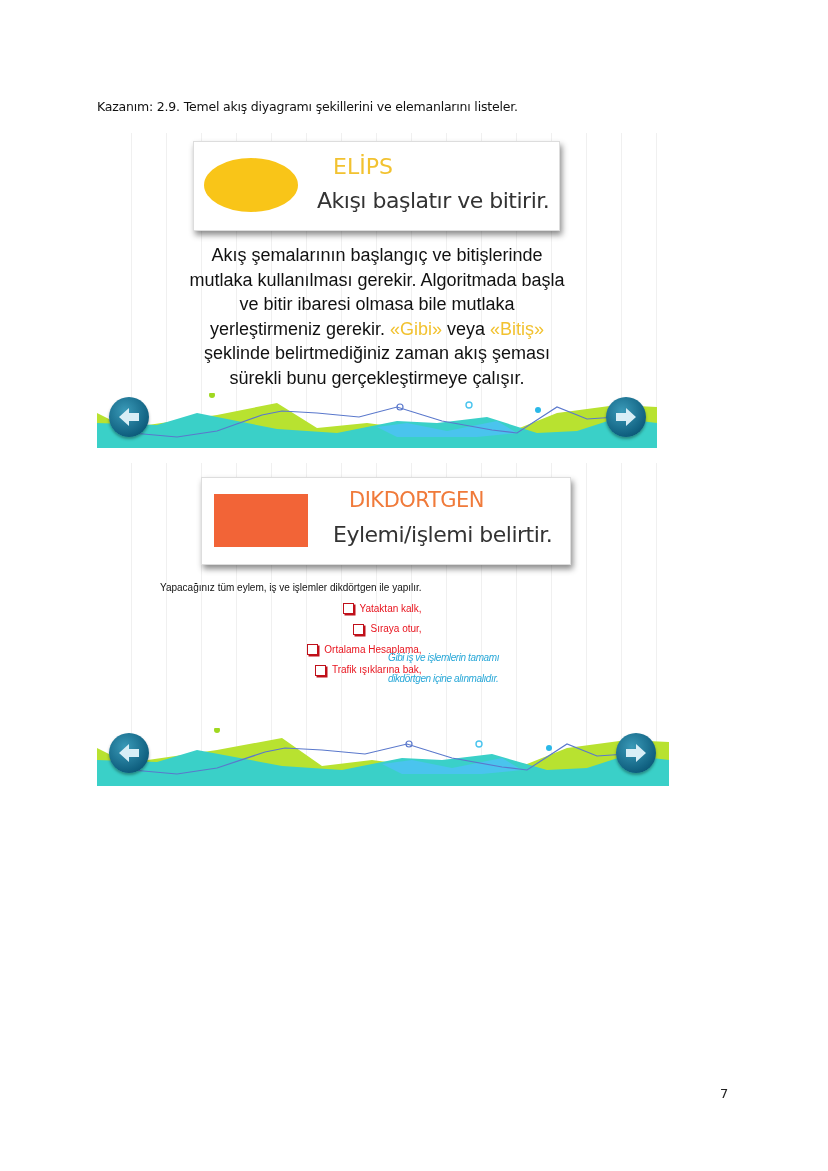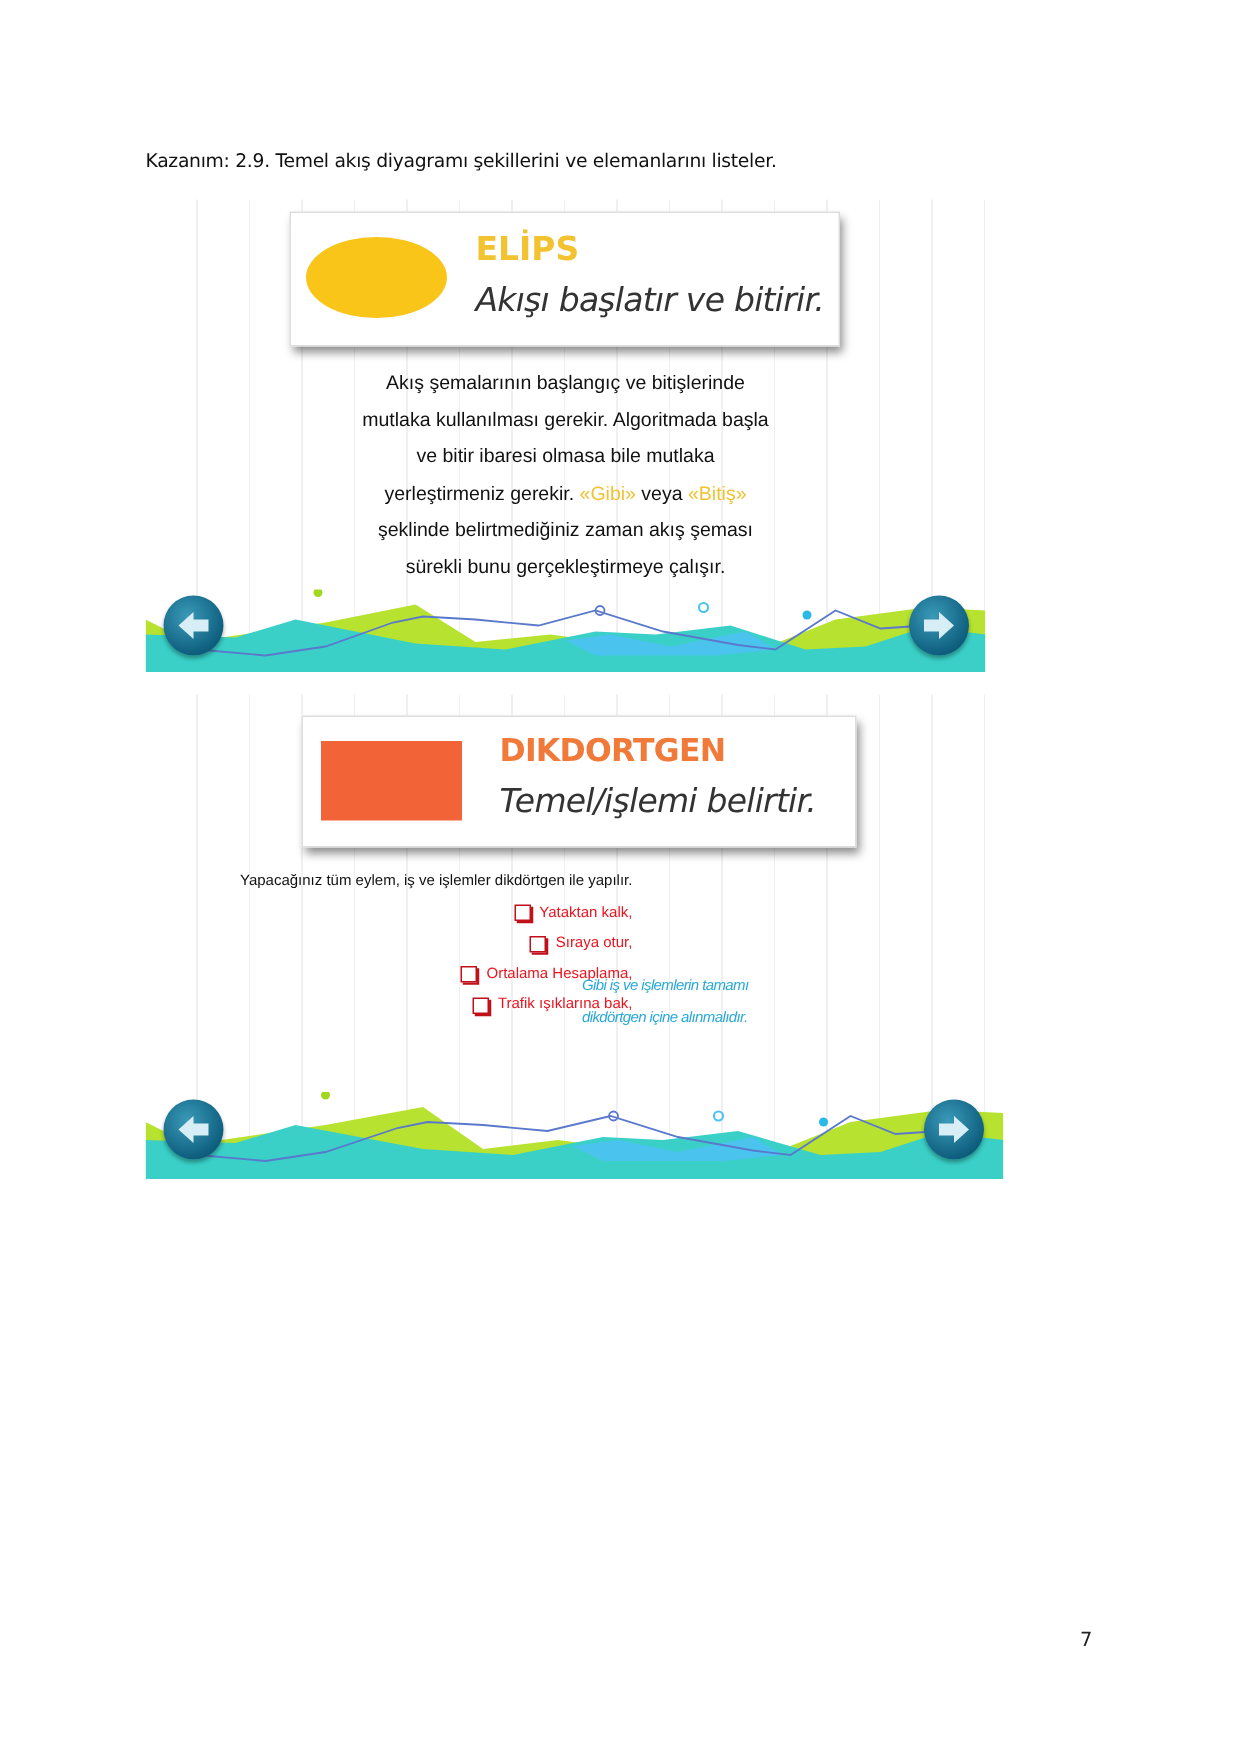--- a/index.html
+++ b/index.html
@@ -9,24 +9,24 @@
              font-family:"DejaVu Sans", sans-serif; letter-spacing:-0.2px; }
   .page-num { position:absolute; left:720px; top:1086px; font-size:13px; color:#222;
               font-family:"DejaVu Sans", sans-serif; }
   .slide { position:absolute; background:#fff; overflow:hidden;
            background-image:repeating-linear-gradient(90deg, transparent 0, transparent 34px, #f0f0f0 34px, #f0f0f0 35px); }
   .slide1 { left:97px; top:133px; width:560px; height:315px; }
   .slide2 { left:97px; top:463px; width:572px; height:323px; }
   .card { position:absolute; background:#fff; border:1px solid #ddd;
           box-shadow:2px 4px 6px rgba(0,0,0,0.45); }
   .card .shape { position:absolute; }
-  .card .title { position:absolute; font-weight:bold; font-family:"DejaVu Sans", sans-serif; }
-  .card .sub { position:absolute; color:#333; font-family:"DejaVu Sans", sans-serif; letter-spacing:-0.5px;font-style:italic; }
+  .card .title { position:absolute; font-weight:normal; font-family:"DejaVu Sans", sans-serif;margin-left:16px; }
+  .card .sub { position:absolute; color:#333; font-family:"DejaVu Sans", sans-serif; letter-spacing:-0.5px; }
   .s1-text { position:absolute; left:40px; top:110px; width:480px; text-align:center;
-             font-size:13px; line-height:24.5px; color:#111; }
+             font-size:18px; line-height:24.5px; color:#111; }
   .yel { color:#f2c230; }
   .s2-text { position:absolute; left:63px; top:115px; font-size:10px; line-height:20.5px; color:#111; }
   .red-item { color:#e8141e; display:flex; align-items:center;justify-content:flex-end; }
   .chk { display:inline-block; width:9px; height:9px; border:1.5px solid #c0101a; margin-right:6px;
          box-shadow:1.5px 1.5px 0 #c0101a; background:#fff; }
   .blue-note { position:absolute; left:291px; top:184px; font-style:italic; color:#29a8d8;
                font-size:10px; line-height:21px; letter-spacing:-0.4px; }
   .wave { position:absolute; left:0; bottom:0; width:100%; }
   .nav-btn { position:absolute; width:40px; height:40px; border-radius:50%;
              background:radial-gradient(circle at 40% 35%, #3a9ab8, #0f5f7f 70%, #0a4660);
@@ -74,21 +74,21 @@
     <svg width="24" height="24" viewBox="0 0 24 24">
       <polygon points="22,12 12,3 12,8 2,8 2,16 12,16 12,21" fill="#d8eef6"></polygon>
     </svg>
   </div>
 </div>
 
 <div class="slide slide2">
   <div class="card" style="left:104px; top:14px; width:368px; height:86px;">
     <div class="shape" style="left:12px; top:16px; width:94px; height:53px; background:#f26437;"></div>
     <div class="title" style="left:131px; top:10px; font-size:21px; color:#f07a3a; letter-spacing:-0.5px;">DIKDORTGEN</div>
-    <div class="sub" style="left:131px; top:44px; font-size:22px;">Temel/işlemi belirtir.</div>
+    <div class="sub" style="left:131px; top:44px; font-size:22px;">Eylemi/işlemi belirtir.</div>
   </div>
 
   <div class="s2-text">
     <div>Yapacağınız tüm eylem, iş ve işlemler dikdörtgen  ile yapılır.</div>
     <div class="red-item">
         <span class="chk"></span>
         <span>Yataktan  kalk,</span>
       </div>
     <div class="red-item">
         <span class="chk"></span>

